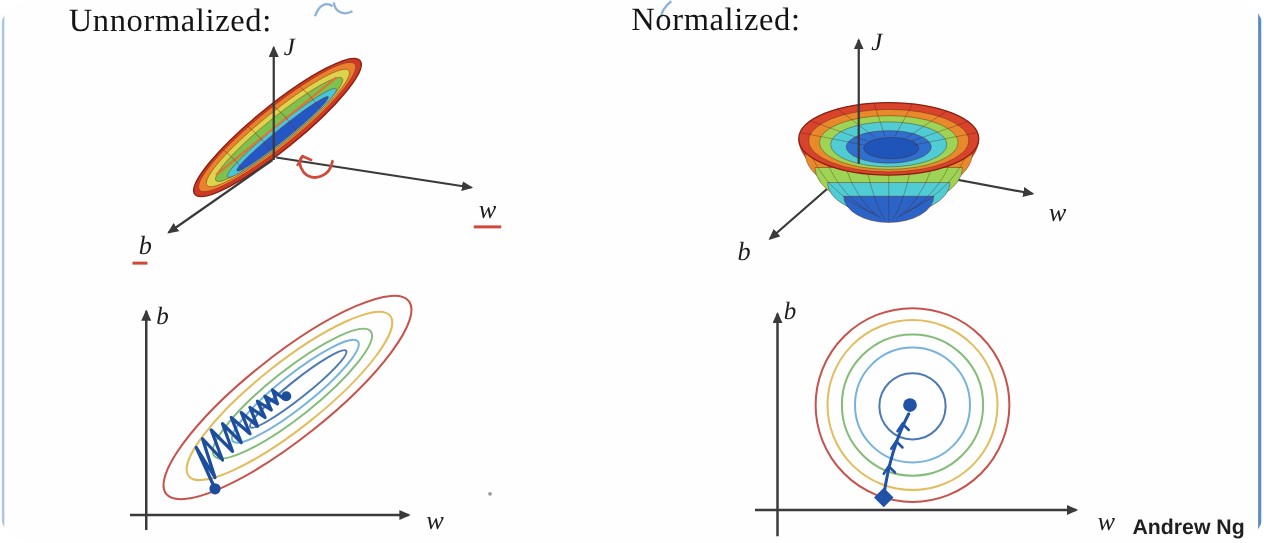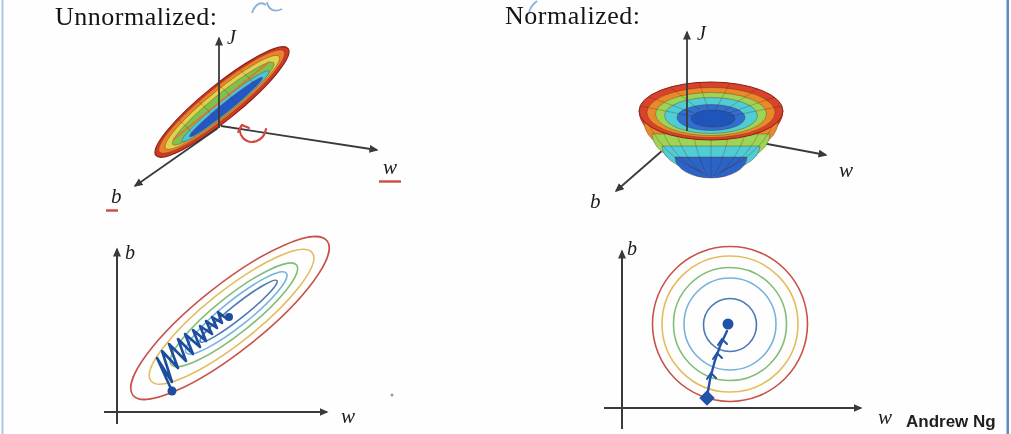--- a/index.html
+++ b/index.html
@@ -1,17 +1,17 @@
 <!DOCTYPE html>
 <html><head>
 <meta charset="utf-8">
 <style>
   html,body{margin:0;padding:0;background:#fff;}
   .slide{position:relative;width:1011px;height:434px;background:#fefefe;overflow:hidden;
-         font-family:"Liberation Serif","DejaVu Serif",serif;}
+         font-family:"Liberation Serif","DejaVu Serif",serif;border-radius:25px;}
   .slide svg{position:absolute;left:0;top:0;}
   text{user-select:none;}
   .title{font-size:26px;letter-spacing:0.5px;fill:#141414;}
   .mathlab{font-style:italic;fill:#1c1c1c;}
   .credit{font-family:"Liberation Sans","DejaVu Sans",sans-serif;font-weight:600;
           font-size:17px;fill:#1f1f1f;}
 </style>
 </head>
 <body>
 

